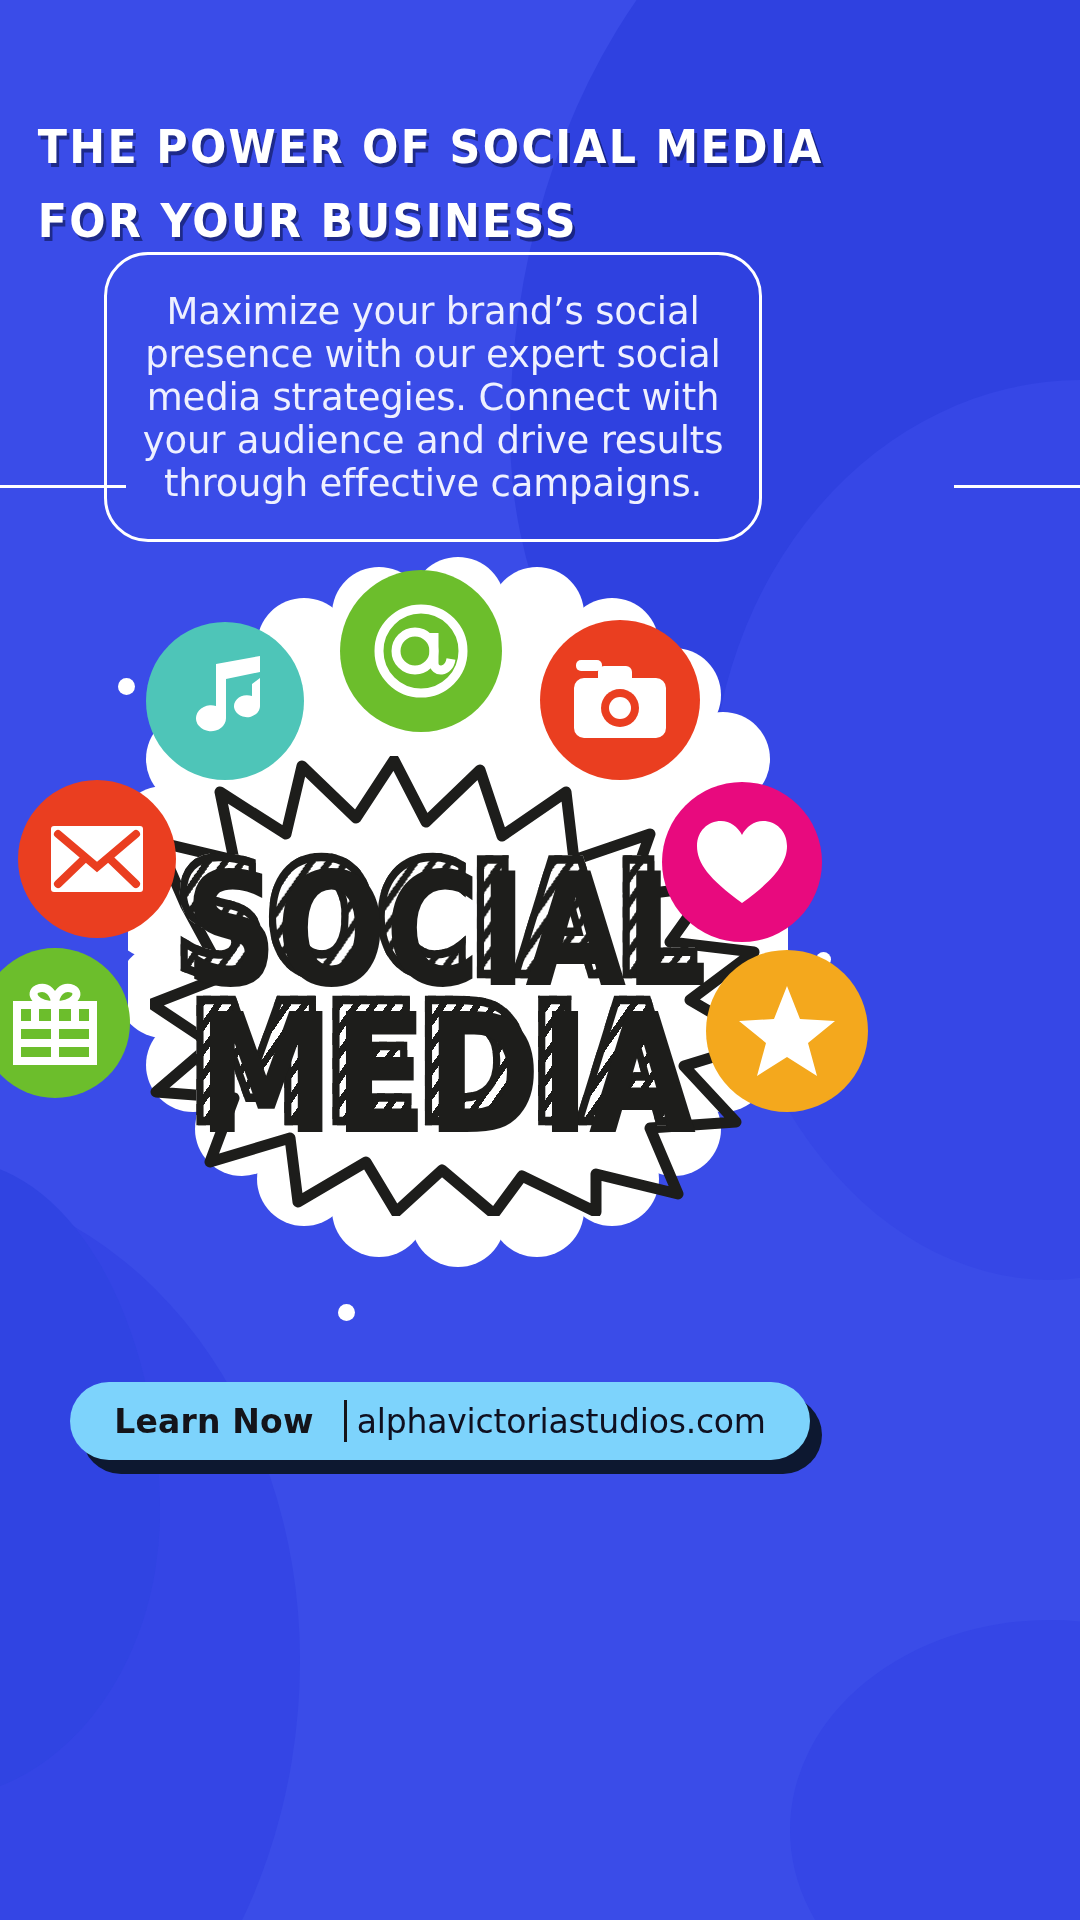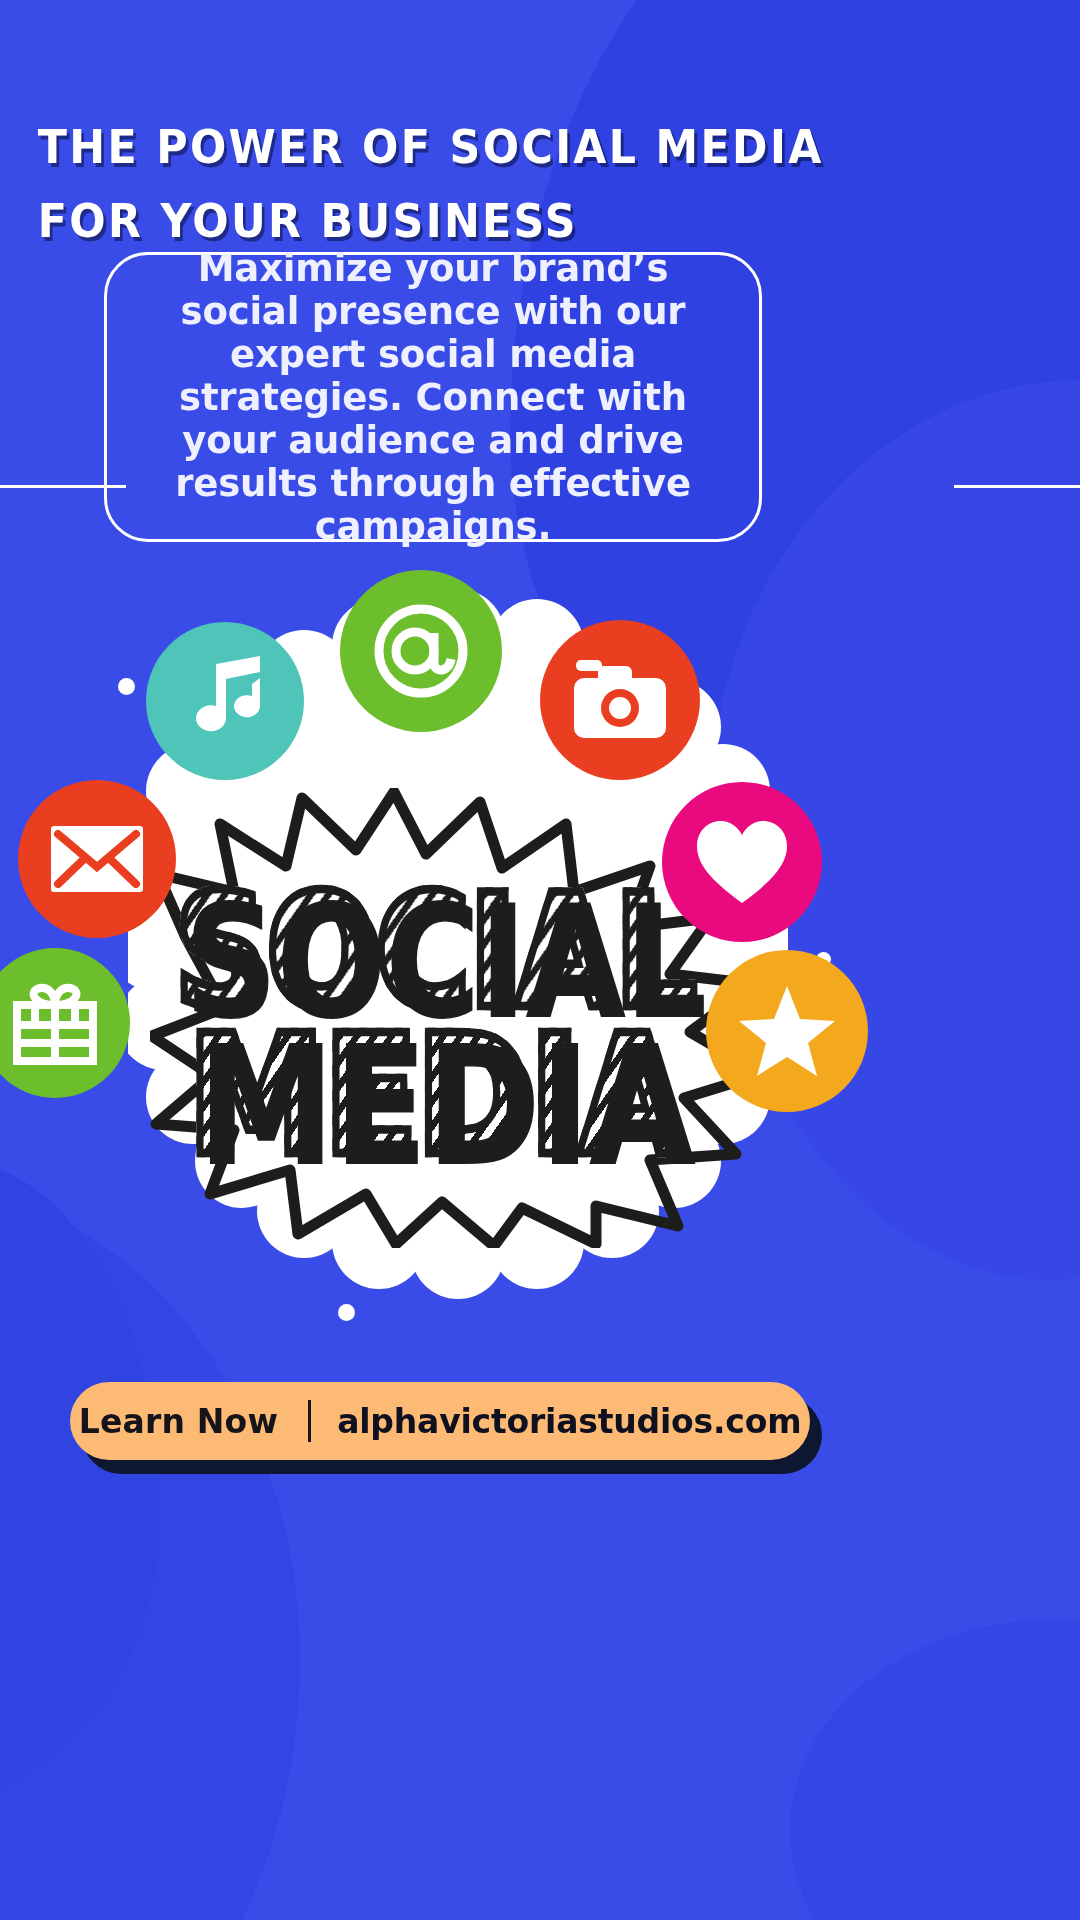--- a/index.html
+++ b/index.html
@@ -69,31 +69,31 @@
     position:absolute;
     left:104px;top:252px;width:658px;height:290px;
     border:3px solid #ffffff;
     border-radius:44px;
     z-index:7;
     display:flex;align-items:center;justify-content:center;
     padding:14px 34px;
   }
   .desc-text{
     font-family:"DejaVu Sans",sans-serif;
-    font-weight:700;
+    font-weight:400;
     font-size:37px;
     line-height:43px;
     color:#eef0ff;
     text-align:center;
     letter-spacing:-0.2px;
   }
 
   
   .art{
-    position:absolute;left:0;top:548px;width:1080px;height:800px;z-index:6;
+    position:absolute;left:0;top:516px;width:1080px;height:800px;z-index:6;
   }
   .scallop{
     position:absolute;left:128px;top:16px;width:660px;height:760px;
   }
   .burst{position:absolute;left:150px;top:240px;width:620px;height:460px;}
   .word-wrap{
     position:absolute;left:155px;top:278px;width:560px;height:400px;
     display:flex;flex-direction:column;align-items:center;justify-content:center;
     gap:4px;
   }
@@ -140,35 +140,35 @@
   .dot-c{left:338px;top:1304px;width:17px;height:17px;}
 
   
   .cta-wrap{position:absolute;left:70px;top:1382px;width:940px;height:92px;z-index:11;}
   .cta-shadow{
     position:absolute;left:12px;top:14px;width:740px;height:78px;
     background:#0d1830;border-radius:39px;
   }
   .cta{
     position:absolute;left:0;top:0;width:740px;height:78px;
-    background:#fdba74;border-radius:39px;
+    background:#7dd3fc;border-radius:39px;
     display:flex;align-items:center;justify-content:center;gap:0;
   }
   .cta-learn{
     font-family:"DejaVu Sans",sans-serif;
     font-weight:700;font-size:33px;color:#14141a;
     letter-spacing:0.2px;
     padding-right:30px;
   }
   .cta-div{width:3px;height:42px;background:#14141a;}
   .cta-url{
     font-family:"DejaVu Sans",sans-serif;
-    font-weight:700;font-size:33px;color:#0f1020;
+    font-weight:400;font-size:33px;color:#0f1020;
     letter-spacing:-0.2px;
-    padding-left:26px;
+    padding-left:10px;
   }
 </style>
 </head>
 <body>
 
 <div class="stage">
 
   <div class="bg-base"></div>
   <div class="blob blob-tr"></div>
   <div class="blob blob-r2"></div>

